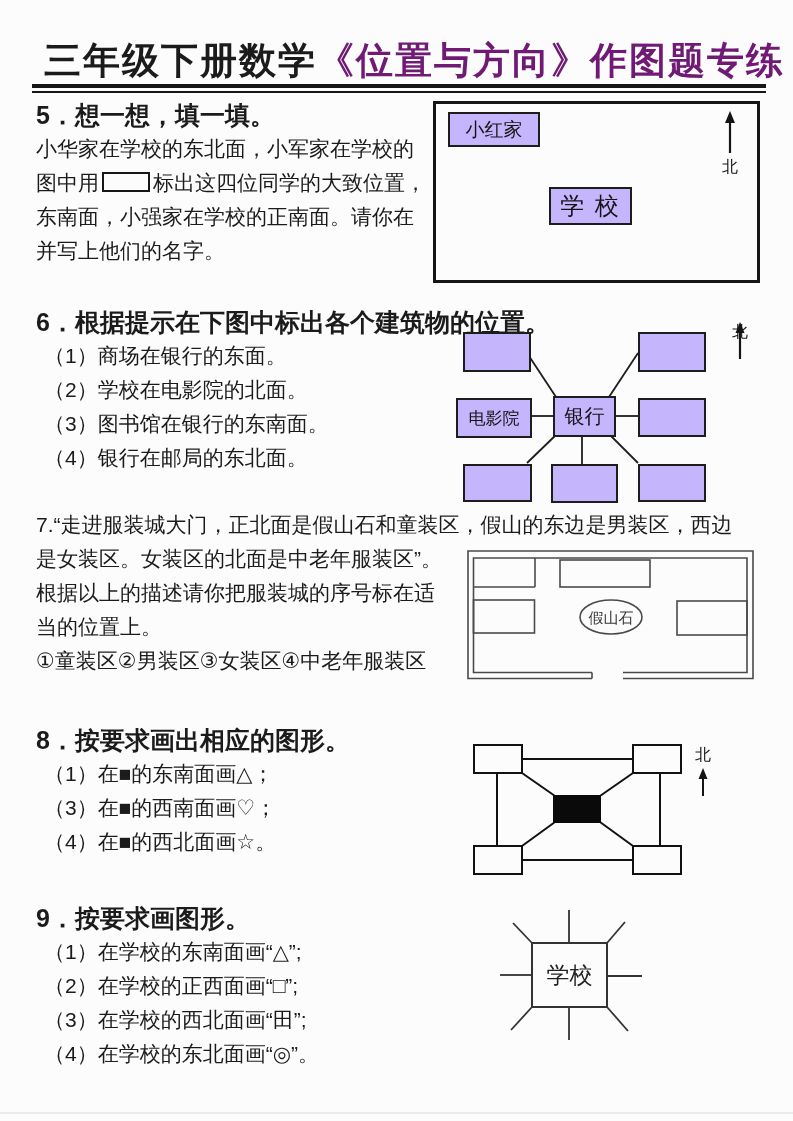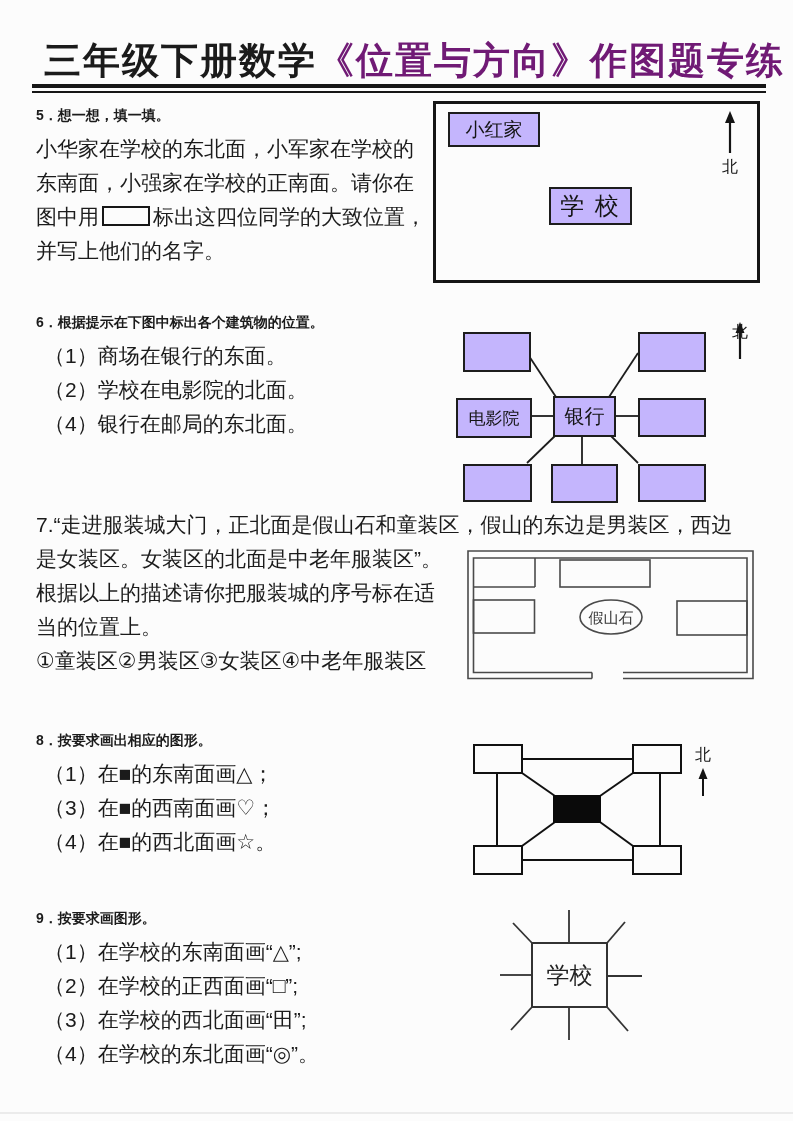--- a/index.html
+++ b/index.html
@@ -9,21 +9,21 @@
     overflow:hidden;
   }
   
   .title-row{position:absolute;left:44px;top:36px;font-size:37px;font-weight:bold;
     letter-spacing:2px;white-space:nowrap;}
   .title-red{color:#701a75;}
   .title-rule{position:absolute;left:32px;top:84px;width:734px;height:3px;
     border-top:4px solid #161616;border-bottom:2px solid #161616;}
   
   .tblock{position:absolute;font-size:21px;line-height:34px;white-space:nowrap;}
-  .q-heading{font-weight:bold;font-size:14px;}
+  .q-heading{font-weight:bold;font-size:25px;}
   .inline-rect{display:inline-block;width:44px;height:16px;border:2px solid #161616;
     vertical-align:-2px;margin:0 3px;background:#fcfcfc;}
   
   .north{position:absolute;display:flex;flex-direction:column;align-items:center;gap:3px;}
   .north .nlabel{font-size:16px;color:#141414;}
   
   .d5{position:absolute;left:433px;top:101px;width:327px;height:182px;
     border:3px solid #161616;box-sizing:border-box;background:#fcfcfc;}
   .dbox{position:absolute;border:2px solid #1d1d1d;background:#c4b5fd;
     display:flex;align-items:center;justify-content:center;font-size:18px;color:#141414;}
@@ -55,41 +55,42 @@
 <div class="page">
 
   <div class="title-row">
     <span>三年级下册数学</span><span class="title-red">《位置与方向》作图题专练</span>
   </div>
   <div class="title-rule"></div>
 
   <div class="tblock" style="left:36px;top:98px;">
     <div class="q-heading">5．想一想，填一填。</div>
     <div>小华家在学校的东北面，小军家在学校的</div>
+    <div><span>图中用</span><span class="inline-rect"></span><span>标出这四位同学的大致位置，</span></div>
     <div>东南面，小强家在学校的正南面。请你在</div>
-    <div><span>图中用</span><span class="inline-rect"></span><span>标出这四位同学的大致位置，</span></div>
     <div>并写上他们的名字。</div>
   </div>
 
   <div class="d5">
     <div class="dbox house">小红家</div>
     <div class="dbox school">学 校</div>
     <div class="north">
       <svg width="16" height="44" viewBox="0 0 16 44">
         <line x1="8" y1="43" x2="8" y2="8" stroke="#141414" stroke-width="2.2"></line>
         <polygon points="8,1 3,13 13,13" fill="#141414"></polygon>
       </svg>
       <span class="nlabel">北</span>
     </div>
   </div>
 
   <div class="tblock" style="left:36px;top:305px;">
     <div class="q-heading">6．根据提示在下图中标出各个建筑物的位置。</div>
     <div style="padding-left:8px;">（1）商场在银行的东面。</div>
     <div style="padding-left:8px;">（2）学校在电影院的北面。</div>
+    <div style="padding-left:8px;">（3）图书馆在银行的东南面。</div>
     <div style="padding-left:8px;">（4）银行在邮局的东北面。</div>
   </div>
 
   <div class="d6">
     <svg width="312" height="192" viewBox="0 0 312 192">
       <g stroke="#1d1d1d" stroke-width="1.8">
         <line x1="77" y1="33" x2="106" y2="77"></line>
         <line x1="188" y1="33" x2="159" y2="77"></line>
         <line x1="78" y1="96" x2="103" y2="96"></line>
         <line x1="162" y1="96" x2="188" y2="96"></line>

